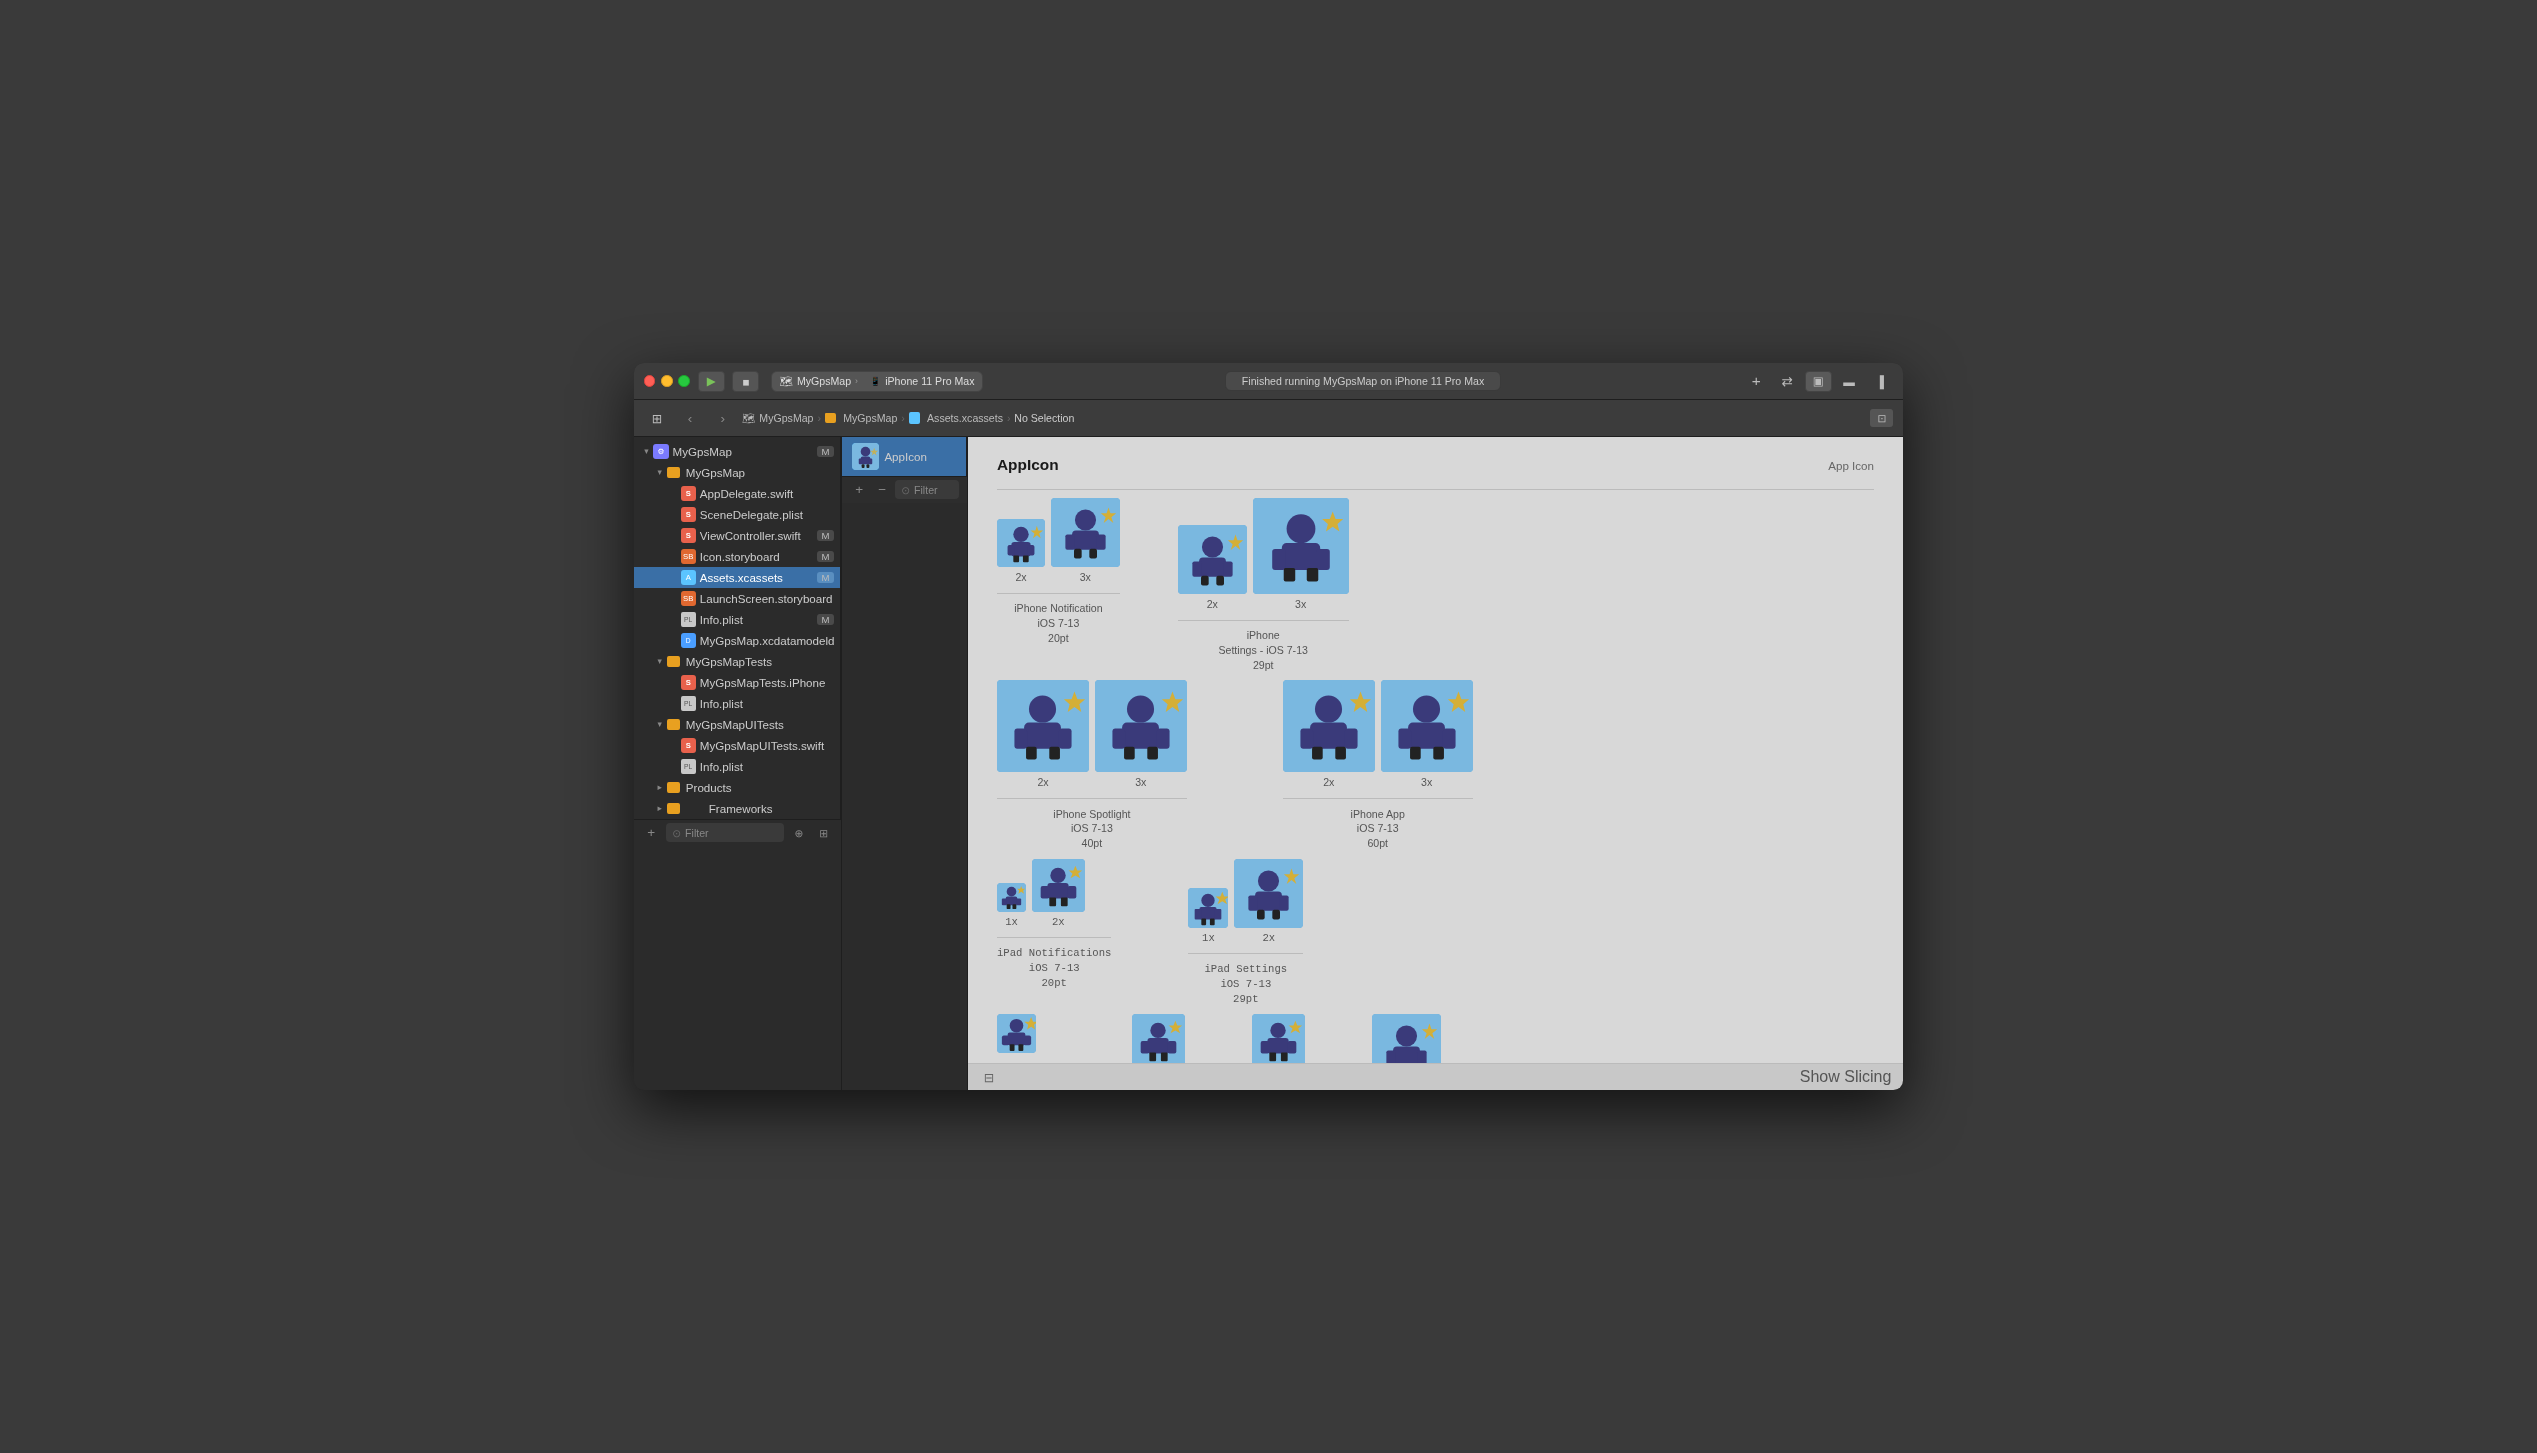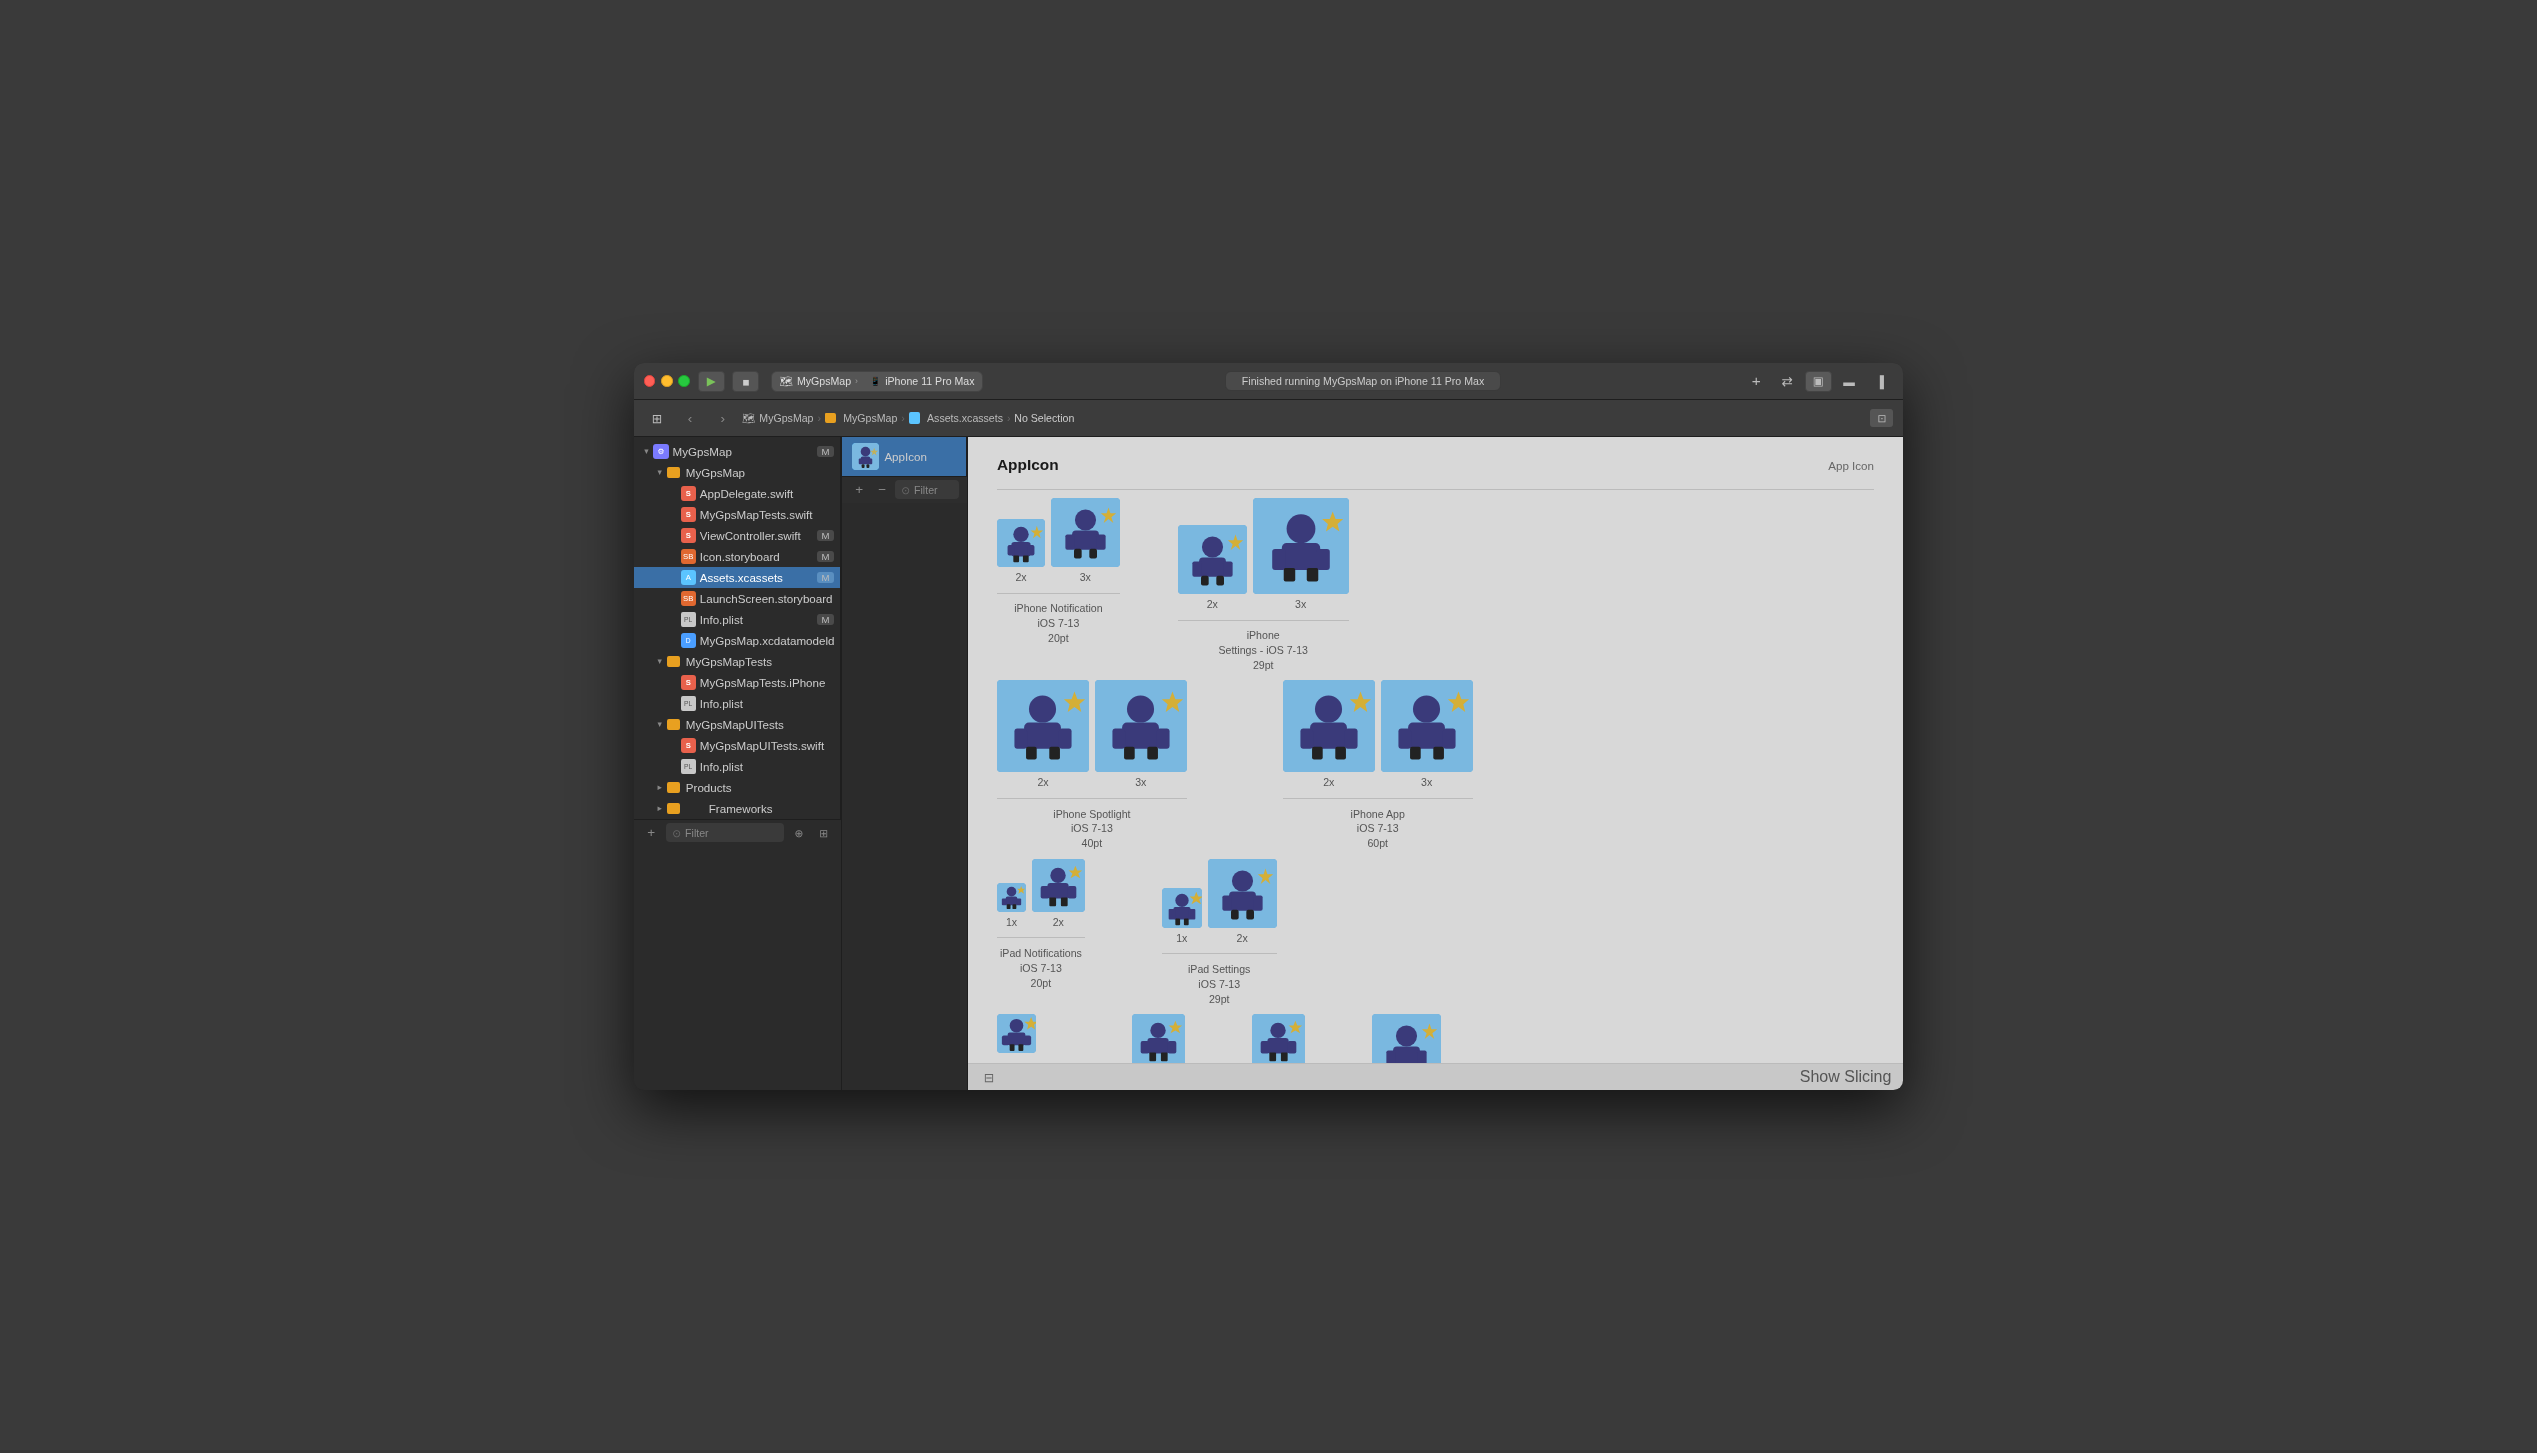--- a/index.html
+++ b/index.html
@@ -454,21 +454,21 @@
 
         <div class="sidebar-item indent-3">
           <div class="disclosure" style="width:13.5px;"></div>
           <div class="file-icon icon-swift" style="background:#e8614c; color:white; font-size:7.7px; font-weight:bold; border-radius:2.9px;">S</div>
           <span style="flex:1;">AppDelegate.swift</span>
         </div>
 
         <div class="sidebar-item indent-3">
           <div class="disclosure" style="width:13.5px;"></div>
           <div class="file-icon icon-swift" style="background:#e8614c; color:white; font-size:7.7px; font-weight:bold; border-radius:2.9px;">S</div>
-          <span style="flex:1;">MyGpsMapTests.swift</span>
+          <span style="flex:1;">SceneDelegate.plist</span>
         </div>
 
         <div class="sidebar-item indent-3">
           <div class="disclosure" style="width:13.5px;"></div>
           <div class="file-icon icon-swift" style="background:#e8614c; color:white; font-size:7.7px; font-weight:bold; border-radius:2.9px;">S</div>
           <span style="flex:1;">ViewController.swift</span>
           <span class="badge">M</span>
         </div>
 
         <div class="sidebar-item indent-3">
@@ -769,21 +769,21 @@
                   </svg>
                 </div>
                 <span class="icon-scale">3x</span>
               </div>
             </div>
             <div class="divider-line"></div>
             <div class="section-label">iPhone App<br>iOS 7-13<br>60pt</div>
           </div>
         </div>
 
-        <div style="display:flex; align-items:flex-start; gap:77px; margin-bottom:7.7px;">
+        <div style="display:flex; align-items:flex-start; gap:77px; margin-bottom:7.7px;font-family:Liberation Mono, monospace;">
 
           <div>
             <div style="display:flex; gap:5.8px; align-items:flex-end; margin-bottom:3.9px;">
 
               <div style="display:flex; flex-direction:column; align-items:center;">
                 <div class="icon-box filled" style="width:29px; height:29px;">
                   <svg width="29" height="29" viewBox="0 0 30 30">
                     <rect width="30" height="30" fill="#7ab8e0"></rect>
                     <ellipse cx="15" cy="9" rx="5" ry="5" fill="#3a3a7a"></ellipse>
                     <rect x="9" y="14" width="12" height="9" rx="2" fill="#3a3a7a"></rect>

